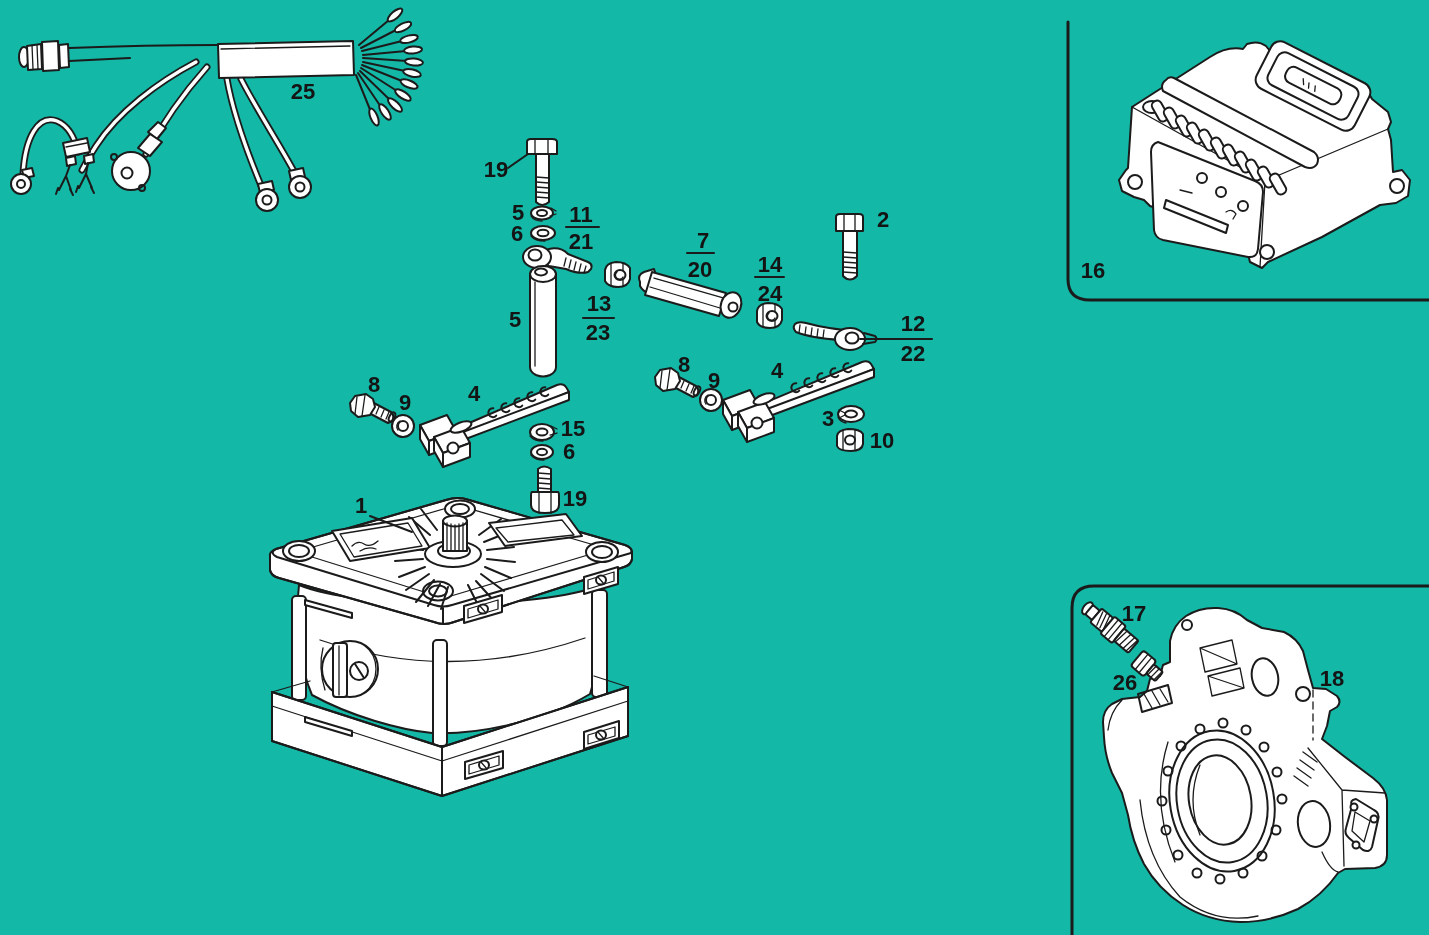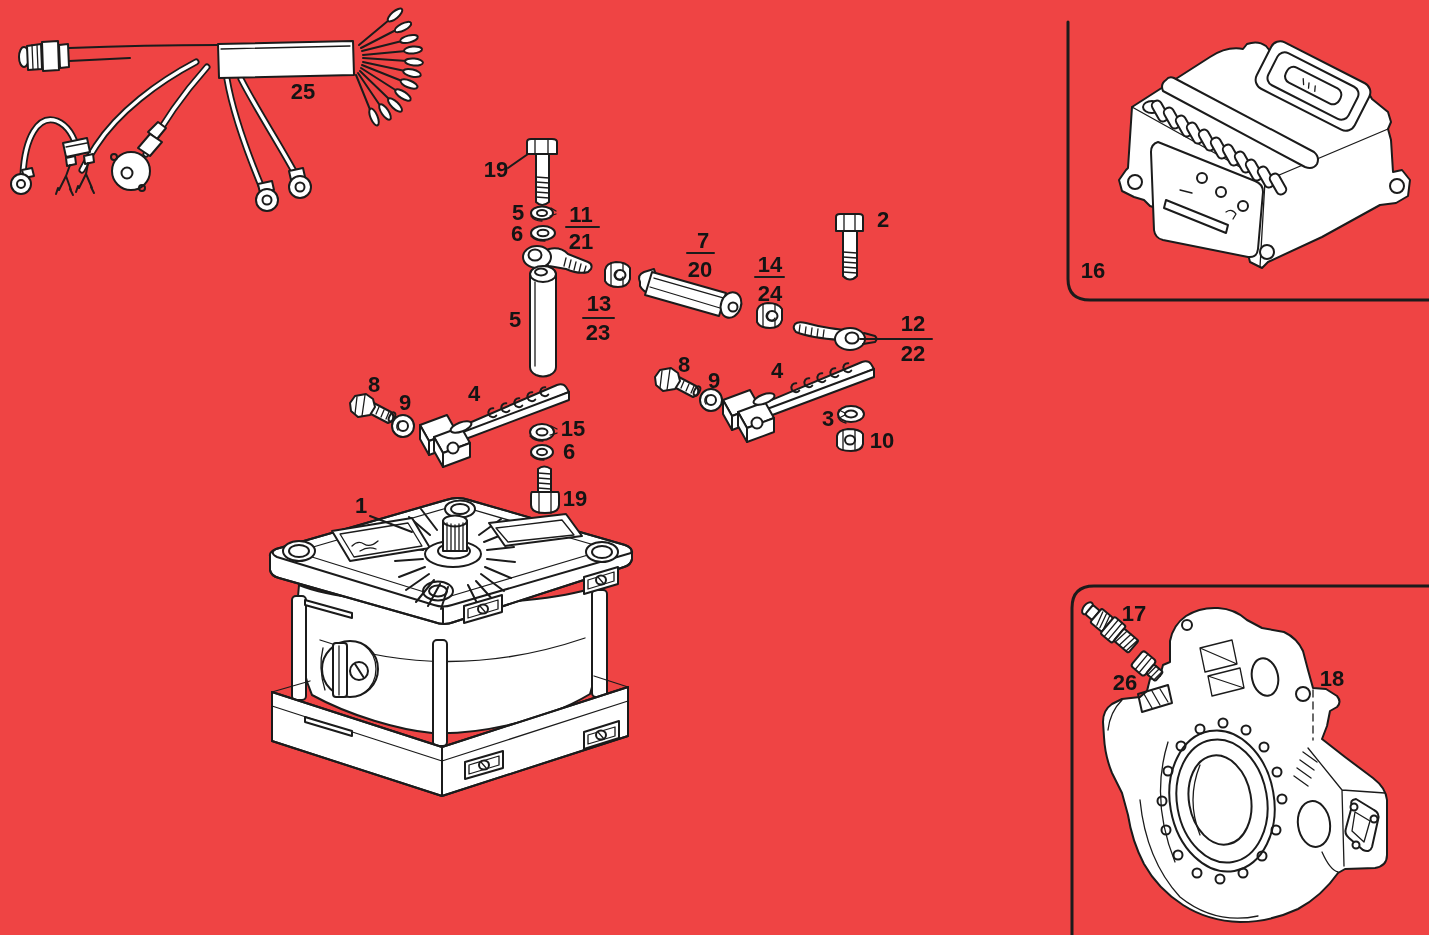--- a/index.html
+++ b/index.html
@@ -1,16 +1,16 @@
 <!DOCTYPE html>
 <html><head>
 <meta charset="utf-8">
 <style>
   html,body{margin:0;padding:0;background:#fff;}
-  #canvas{position:relative;width:1429px;height:935px;background:#ef4444;overflow:hidden;
+  #canvas{position:relative;width:1429px;height:935px;background:#14b8a6;overflow:hidden;
           font-family:"Liberation Sans",sans-serif;}
   svg{display:block}
   svg *{stroke:#1b1b1b;fill:none;stroke-width:2;stroke-linecap:round;stroke-linejoin:round;}
   .wf{fill:#ffffff;}
   .thin{stroke-width:1.3;}
   .thick{stroke-width:3;}
   .wire-o{stroke-width:7;}
   .wire-i{stroke:#ffffff;stroke-width:3.4;}
   .dash{stroke-dasharray:7 5;stroke-width:1.3;}
   .lbl{font:700 22px "Liberation Sans",sans-serif;fill:#141414;stroke:none;}

